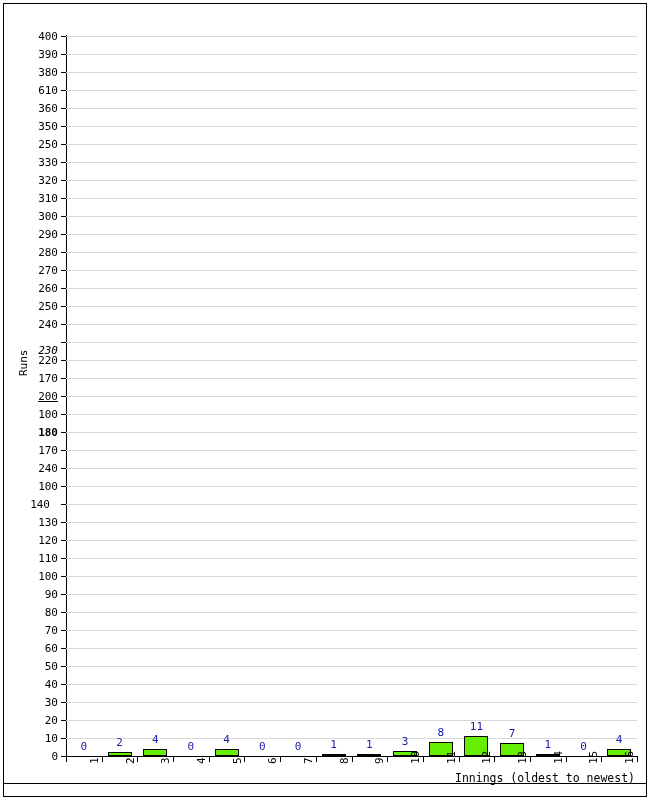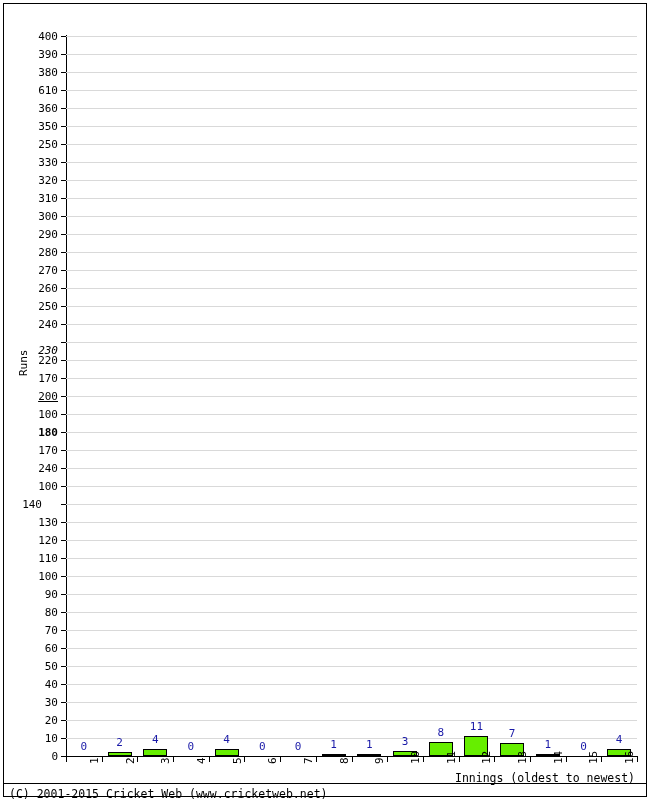--- a/index.html
+++ b/index.html
@@ -258,37 +258,36 @@
       </div>
       <div class="cat" style="left: 535.312px; width: 35.6875px;">
         <div class="bar" style="height: 7.2px; background: rgb(102, 238, 0); border-color: rgb(0, 0, 0);"></div>
         <div class="vlabel" style="bottom: 11.2px; color: rgb(26, 26, 168);">4</div>
       </div>
     </div>
 
   <div id="xtitle">Innings (oldest to newest)</div>
 
   <div id="footsep"></div>
-  <div id="copyright">(C) 2001-2015 Cricket Web (www.cricketweb.net)</div>
 
 <div class="ylabel" style="top: 747px; left: 20px; position: absolute;">0</div>
     <div class="ylabel" style="top: 729px; left: 20px; position: absolute;">10</div>
     <div class="ylabel" style="top: 711px; left: 20px; position: absolute;">20</div>
     <div class="ylabel" style="top: 693px; left: 20px; position: absolute;">30</div>
     <div class="ylabel" style="top: 675px; left: 20px; position: absolute;">40</div>
     <div class="ylabel" style="top: 657px; left: 20px; position: absolute;">50</div>
     <div class="ylabel" style="top: 639px; left: 20px; position: absolute;">60</div>
     <div class="ylabel" style="top: 621px; left: 20px; position: absolute;">70</div>
     <div class="ylabel" style="top: 603px; left: 20px; position: absolute;">80</div>
     <div class="ylabel" style="top: 585px; left: 20px; position: absolute;">90</div>
     <div class="ylabel" style="top: 567px; left: 20px; position: absolute;">100</div>
     <div class="ylabel" style="top: 549px; left: 20px; position: absolute;">110</div>
     <div class="ylabel" style="top: 531px; left: 20px; position: absolute;">120</div>
     <div class="ylabel" style="top: 513px; left: 20px; position: absolute;">130</div>
-    <div class="ylabel" style="top: 495px; left: 4px; position: absolute;">140</div>
+    <div class="ylabel" style="top: 495px; left: 12px; position: absolute;">140</div>
     <div class="ylabel" style="top: 477px; left: 20px; position: absolute;">100</div>
     <div class="ylabel" style="top: 459px; left: 20px; position: absolute;">240</div>
     <div class="ylabel" style="top: 441px; left: 20px; position: absolute;">170</div>
     <div class="ylabel" style="top: 423px; left: 20px; position: absolute; font-weight: bold;">180</div>
     <div class="ylabel" style="top: 405px; left: 20px; position: absolute;">100</div>
     <div class="ylabel" style="top: 387px; left: 20px; position: absolute; text-decoration: underline;">200</div>
     <div class="ylabel" style="top: 369px; left: 20px; position: absolute;">170</div>
     <div class="ylabel" style="top: 351px; left: 20px; position: absolute;">220</div>
     <div class="ylabel" style="top: 341px; left: 20px; position: absolute; font-style: italic;">230</div>
     <div class="ylabel" style="top: 315px; left: 20px; position: absolute;">240</div>

